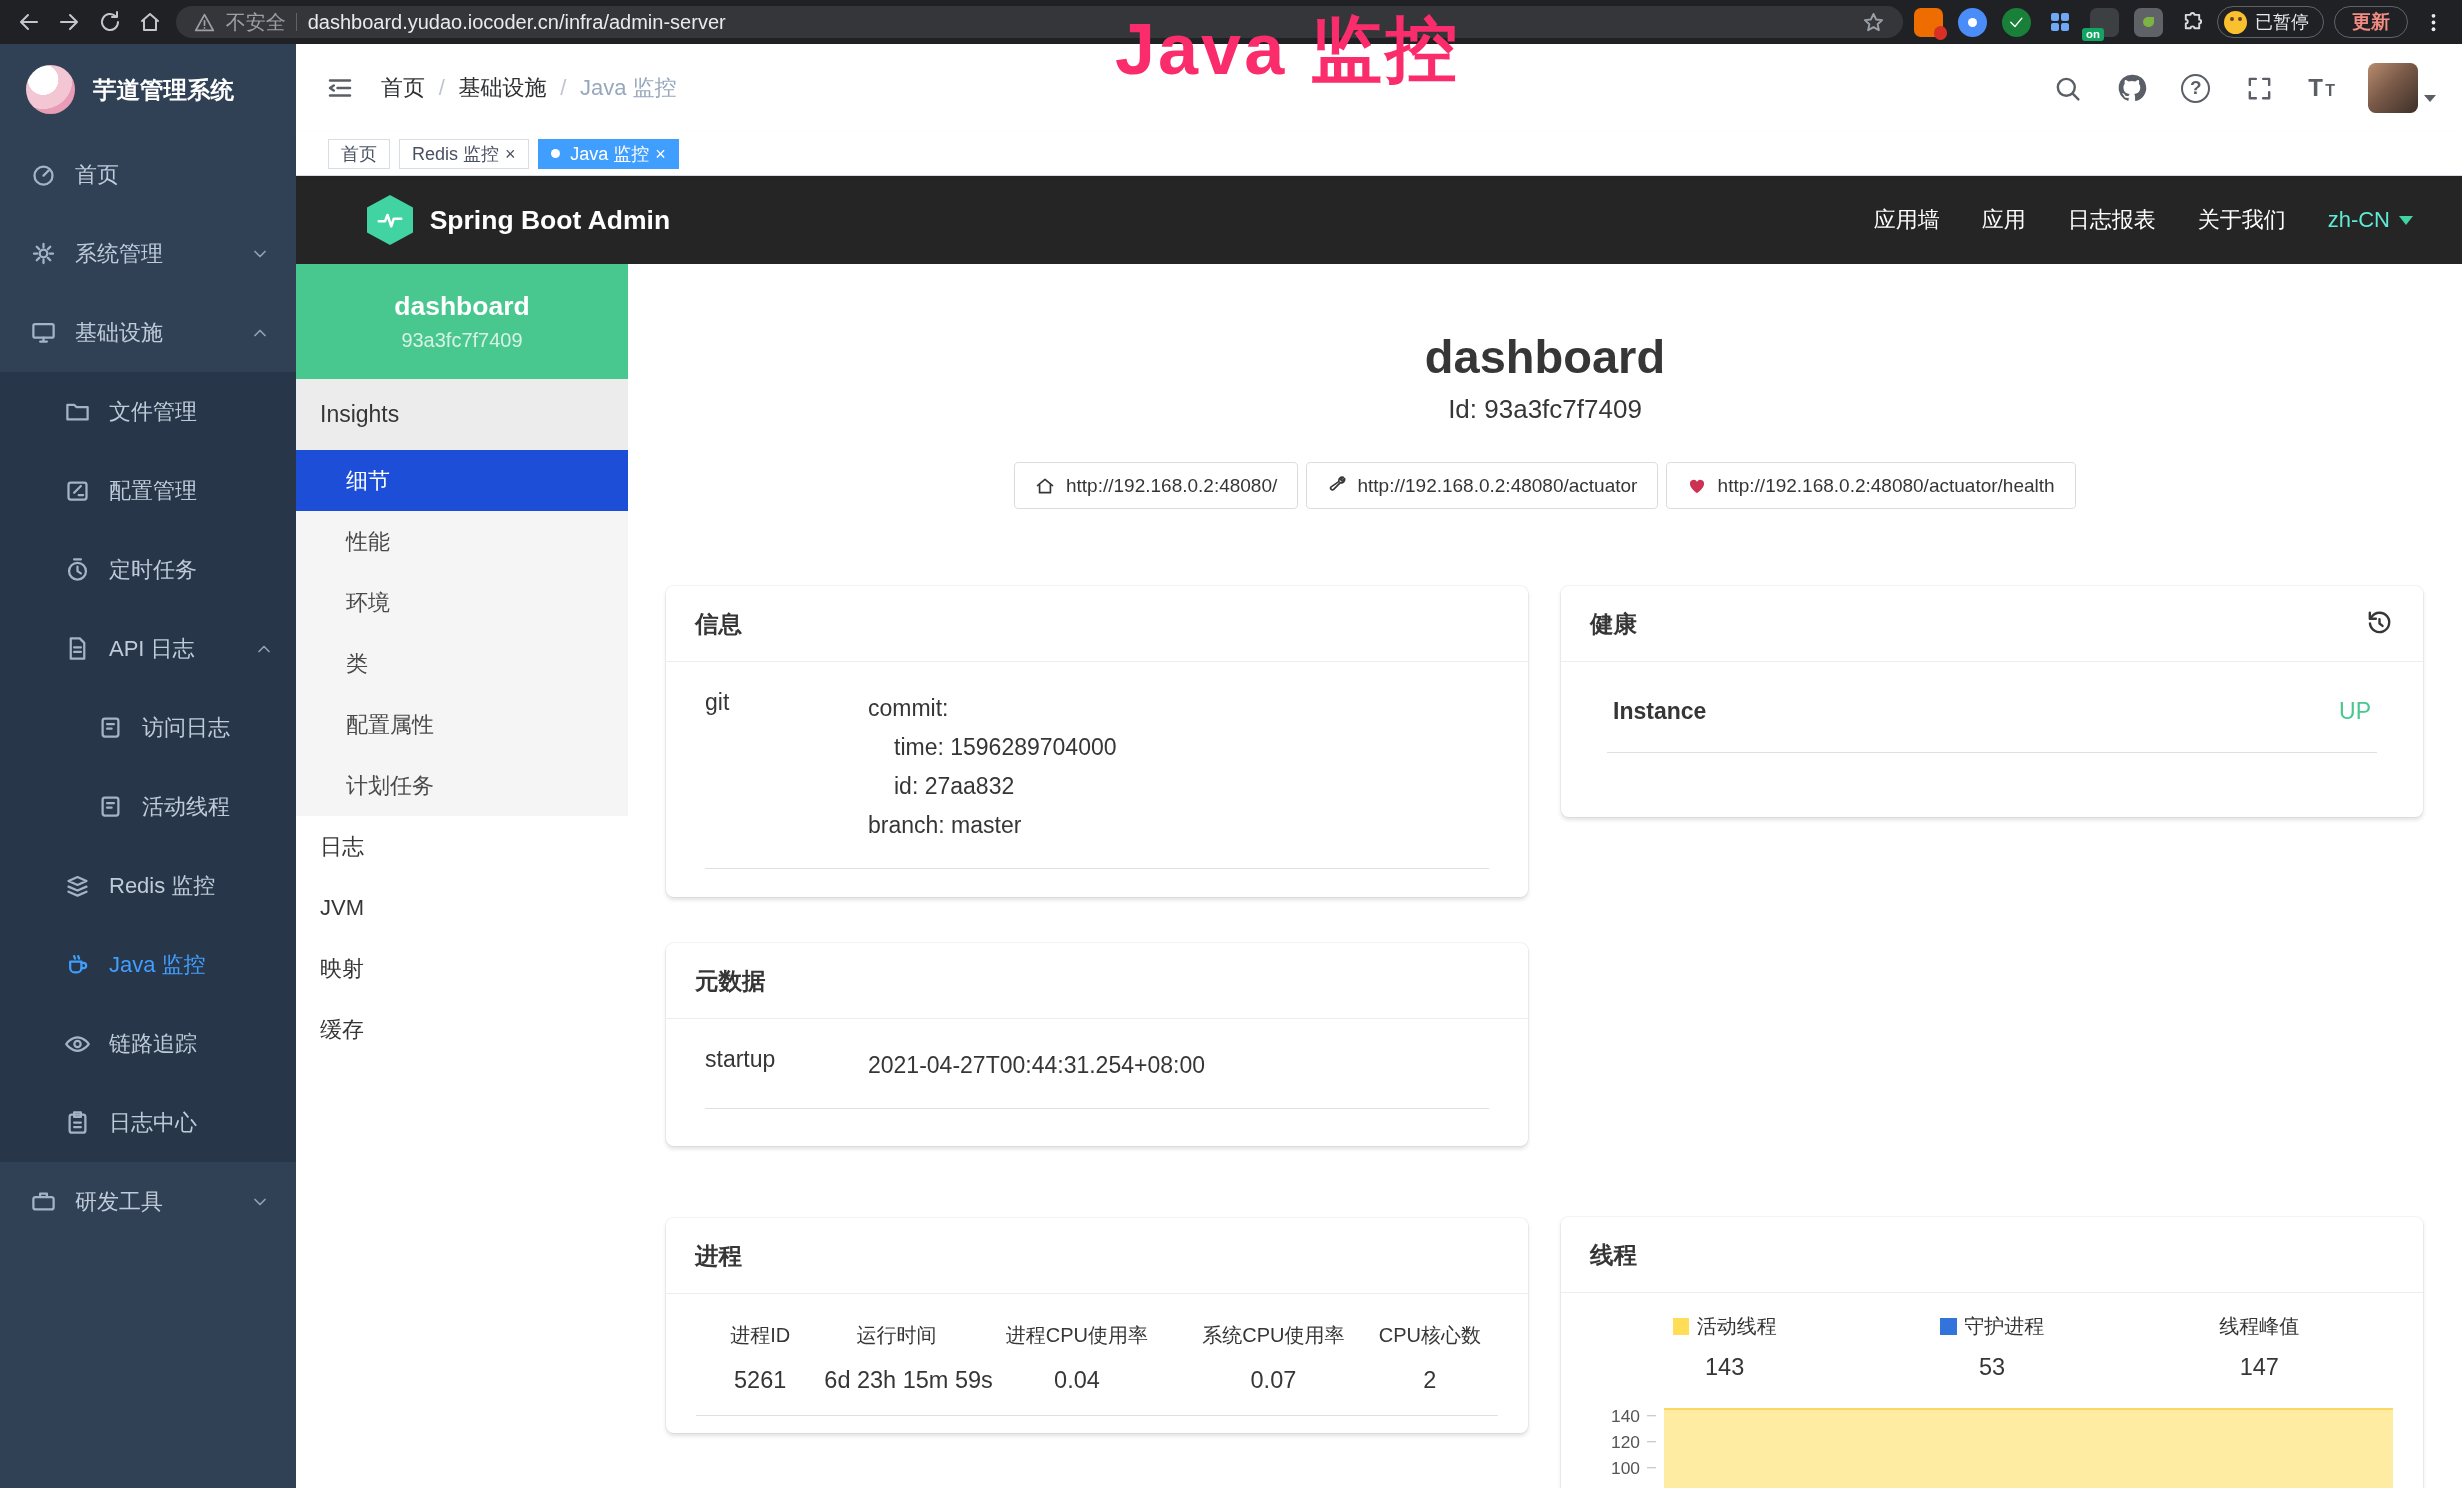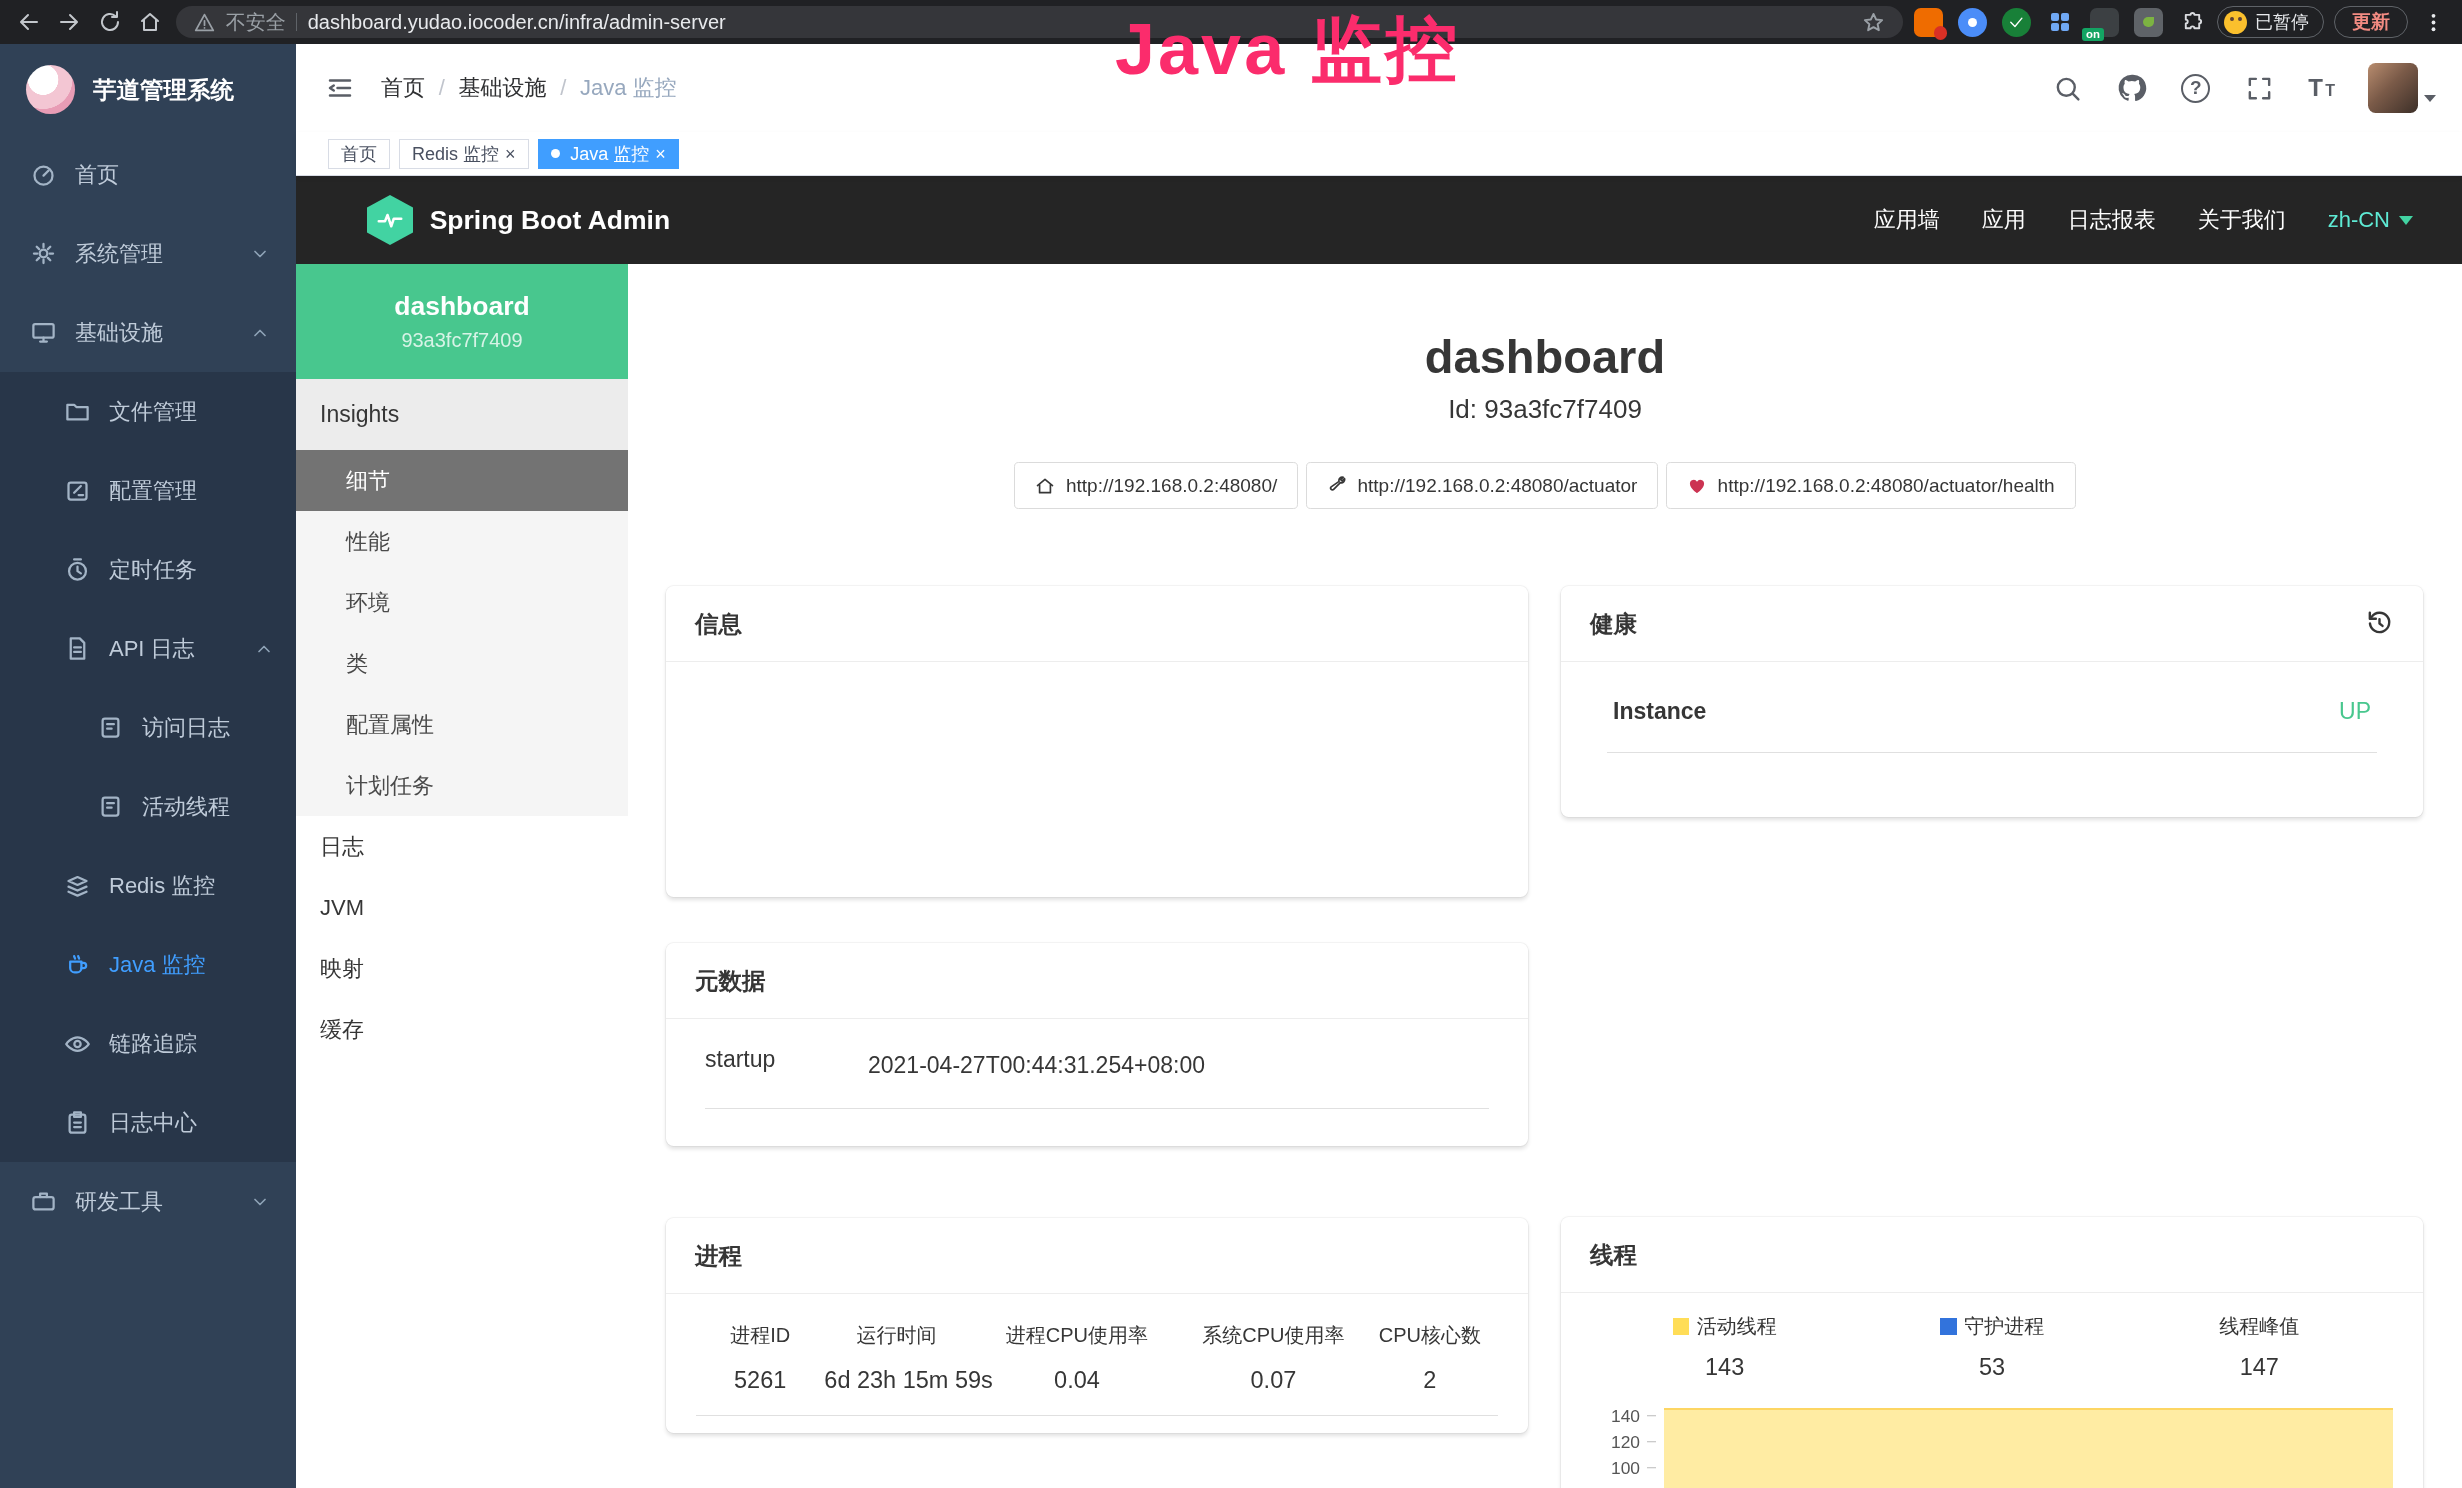--- a/index.html
+++ b/index.html
@@ -99,21 +99,21 @@
 .locale::after{content:"";width:0;height:0;border:7.6px solid transparent;border-top:9px solid #42d3a2;margin-top:7.6px}
 
 
 .sba-side{position:absolute;left:296px;top:264px;width:332px;bottom:0;background:#fff;overflow:hidden}
 .inst{height:115px;background:#48c78e;color:#fff;display:flex;flex-direction:column;align-items:center;justify-content:center;gap:7.6px;cursor:pointer}
 .iname{font-size:26.5px;font-weight:700}
 .iid{font-size:20px;color:rgba(255,255,255,.78)}
 .sgroup{background:#f5f5f5}
 .sgroup-hd{height:71px;display:flex;align-items:center;padding-left:24px;background:#ececec;color:#363636;font-size:23px}
 .sitem{height:61px;display:flex;align-items:center;padding-left:50px;font-size:22px;color:#4a4a4a;cursor:pointer}
-.sitem.active{background:#737373;color:#fff}
+.sitem.active{background:#1d4ed8;color:#fff}
 .ritem{height:61px;display:flex;align-items:center;padding-left:24px;font-size:22px;color:#363636;cursor:pointer}
 
 
 .sba-main{position:absolute;left:628px;top:264px;right:0;bottom:0;background:#fff;overflow:hidden}
 .pg-title{margin-top:65px;height:53px;text-align:center;font-size:47px;font-weight:700;color:#363636}
 .pg-sub{margin-top:12px;height:33px;text-align:center;font-size:26px;color:#363636}
 .links{margin-top:35px;height:47px;display:flex;justify-content:center;gap:7.6px}
 .lnk{height:47px;display:inline-flex;align-items:center;gap:10.6px;padding:0 20px;border:0.8px solid #dbdbdb;
   border-radius:4.6px;font-size:19px;color:#363636;background:#fff;cursor:pointer;white-space:nowrap}
 .lnk .li{color:#363636;flex:none}
@@ -493,20 +493,31 @@
           </svg>
         <span>http://192.168.0.2:48080/actuator/health</span>
       </span>
     </div>
 
     <div class="cards">
 
       <div class="col">
         <div class="card info">
           <div class="card-hd">信息</div>
+          <div class="card-bd">
+            <div class="irow">
+              <span class="ikey">git</span>
+              <span class="ival">
+                <div>commit:</div>
+                <div class="sub">time: 1596289704000</div>
+                <div class="sub">id: 27aa832</div>
+                <div>branch: master</div>
+              </span>
+            </div>
+          </div>
         </div>
 
         <div class="card meta">
           <div class="card-hd">元数据</div>
           <div class="card-bd">
             <div class="irow">
               <span class="ikey">startup</span>
               <span class="ival">2021-04-27T00:44:31.254+08:00</span>
             </div>
           </div>

